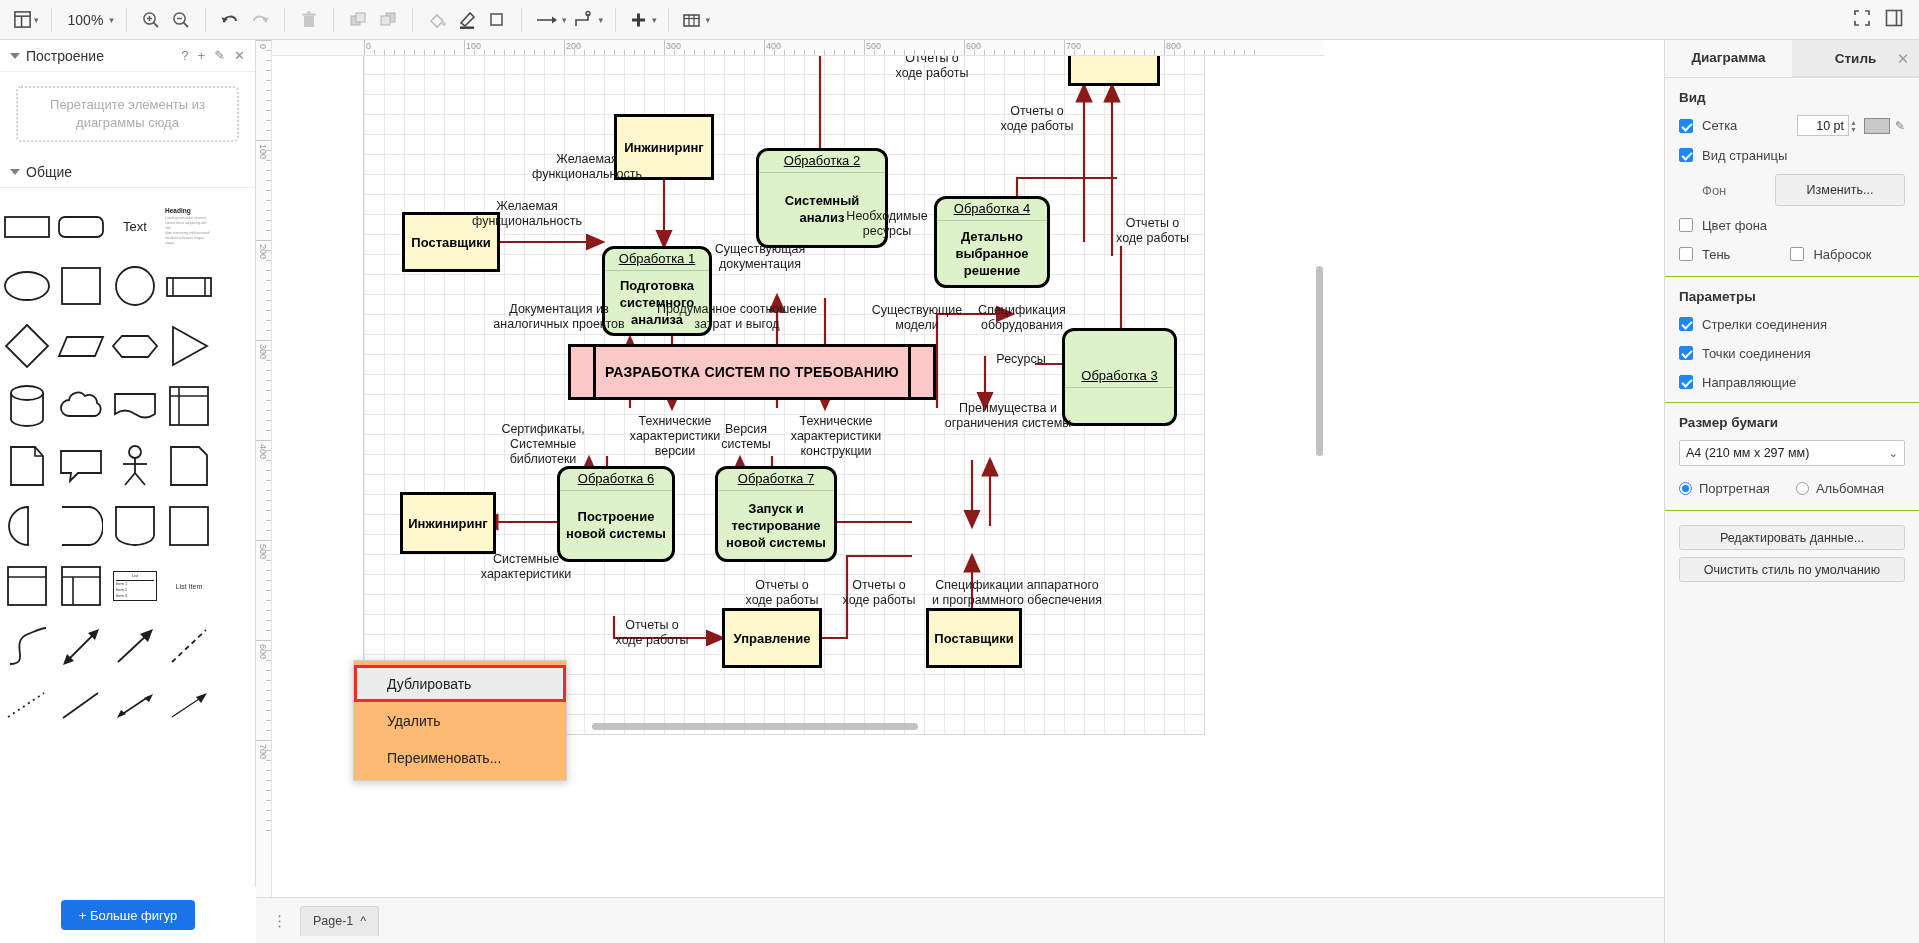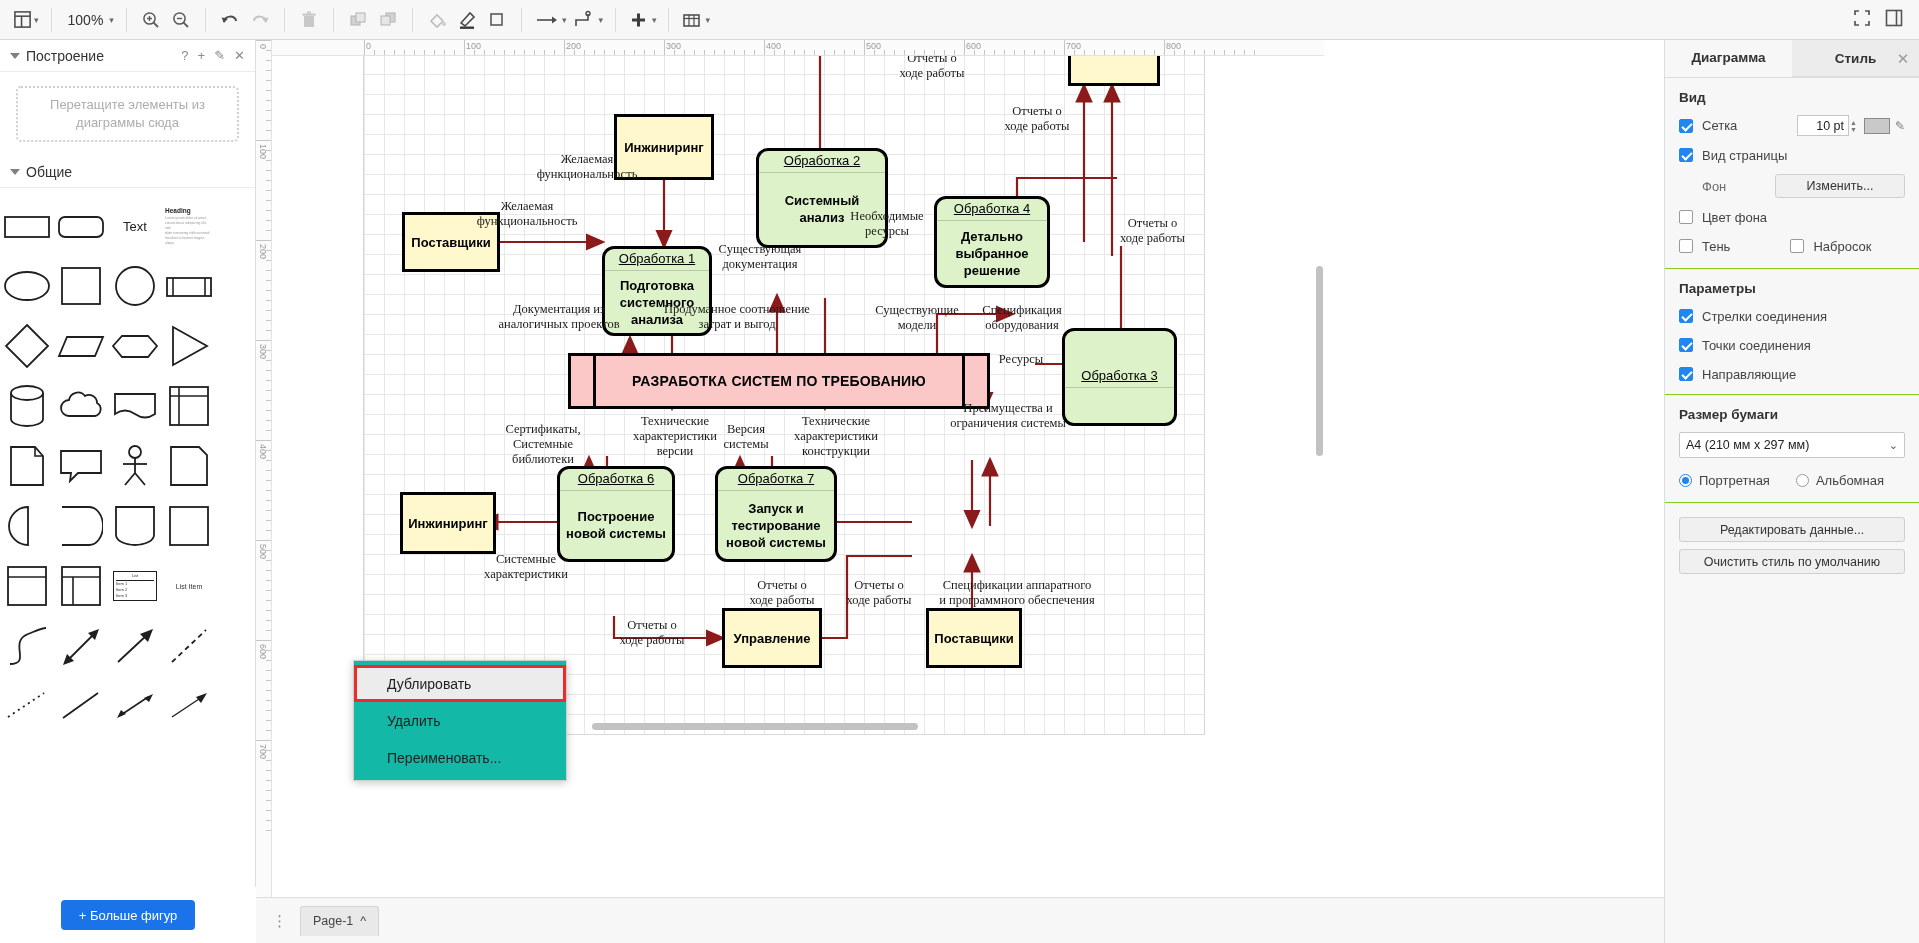--- a/index.html
+++ b/index.html
@@ -128,21 +128,21 @@
   .central {
     background: #fbc7c7; border: 3px solid #000;
     font-size: 14px; font-weight: bold; letter-spacing: .2px;
   }
   .central .divl, .central .divr {
     position: absolute; top: 0; bottom: 0; width: 3px; background: #000;
   }
   .lbl {
     position: absolute; font-size: 12.5px; line-height: 15px;
     color: #1b1b1b; text-align: center; font-weight: normal;
-    font-family: Liberation Serif, serif;
+    font-family: Liberation Sans, sans-serif;
     white-space: pre-line; pointer-events: none;
   }
 
   
   #hscroll {
     position: absolute; left: 272px; bottom: 212px; width: 1052px; height: 10px;
   }
   #hscroll .thumb {
     position: absolute; left: 320px; top: 2px; width: 326px; height: 7px;
     background: #c2c2c2; border-radius: 4px;
@@ -202,21 +202,21 @@
     margin-left: 1px; font-size: 7px; color: #777; line-height: 7px;
     cursor: pointer;
   }
   .swatch {
     width: 26px; height: 16px; border: 1px solid #8a8a8a; background: #c9c9c9;
     margin-left: 7px; cursor: pointer;
   }
   .pen { margin-left: 5px; color: #777; font-size: 12px; cursor: pointer; }
   .btn-lite {
     background: #f0f0f0; border: 1px solid #cfcfcf; border-radius: 3px;
-    height: 24px; font-size: 12.5px; color: #333; cursor: pointer;
+    height: 32px; font-size: 12.5px; color: #333; cursor: pointer;
     font-family: "Liberation Sans", sans-serif;
     display: flex; align-items: center; justify-content: center;
   }
   #bg-change { margin-left: auto; width: 130px; }
   .rp-select {
     width: 100%; height: 26px; border: 1px solid #c7c7c7; background: #fff;
     font-size: 12.5px; padding: 0 6px; color: #222; border-radius: 2px;
     font-family: "Liberation Sans", sans-serif;
     display: flex; align-items: center; cursor: pointer;
   }
@@ -243,21 +243,21 @@
   #pagetab {
     background: #e9e9e9; border: 1px solid #d5d5d5; border-bottom: none;
     height: 30px; padding: 0 12px; display: flex; align-items: center; gap: 7px;
     font-size: 12.5px; color: #444; cursor: pointer; border-radius: 3px 3px 0 0;
   }
   #dots { color: #8a8a8a; font-size: 15px; letter-spacing: 1px; padding: 0 6px; cursor: pointer;}
 
   
   #ctxmenu {
     position: absolute; left: 353px; top: 660px; width: 214px;
-    background: #14b8a6; border: 1px solid #cfcfcf;
+    background: #fdba74; border: 1px solid #cfcfcf;
     box-shadow: 0 2px 8px rgba(0,0,0,.22); z-index: 50;
     padding: 4px 0;
   }
   .ctx-item {
     height: 37px; display: flex; align-items: center; padding-left: 33px;
     font-size: 14px; color: #222; cursor: pointer;
   }
   .ctx-item.hl { outline: 3px solid #ec2b2b; outline-offset: -3px; background: #ececec; }
 
   
@@ -929,21 +929,21 @@
 новой
 системы</div>
       </div>
       <div class="node proc" style="left:443px;top:410px;width:122px;height:96px">
         <div class="hd"><u>Обработка 7</u></div>
         <div class="bd">Запуск
 и тестирование
 новой системы</div>
       </div>
 
-      <div class="node central" style="left:296px;top:297px;width:422px;height:56px">
+      <div class="node central" style="left:296px;top:288px;width:368px;height:56px">
         <div class="divl" style="left:22px"></div>
         <div class="divr" style="right:22px"></div>
         <span>РАЗРАБОТКА СИСТЕМ ПО ТРЕБОВАНИЮ</span>
       </div>
 
       <div class="lbl" style="left:600px;top:-5px;width:120px">Отчеты о
 ходе работы</div>
       <div class="lbl" style="left:700px;top:48px;width:130px">Отчеты о
 ходе работы</div>
       <div class="lbl" style="left:240px;top:96px;width:150px">Желаемая

